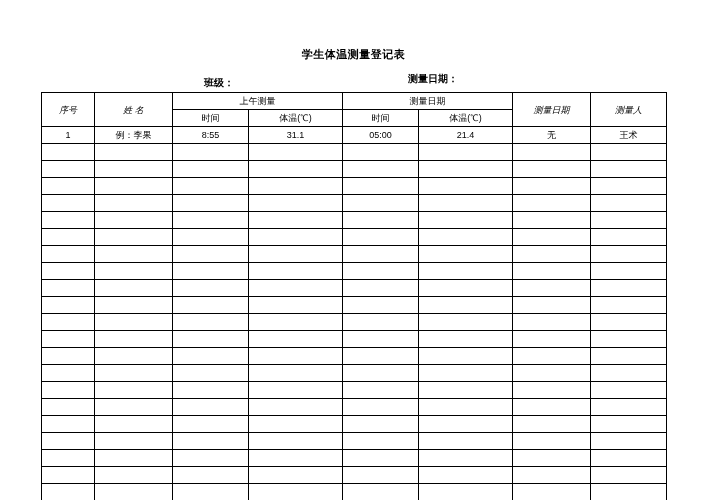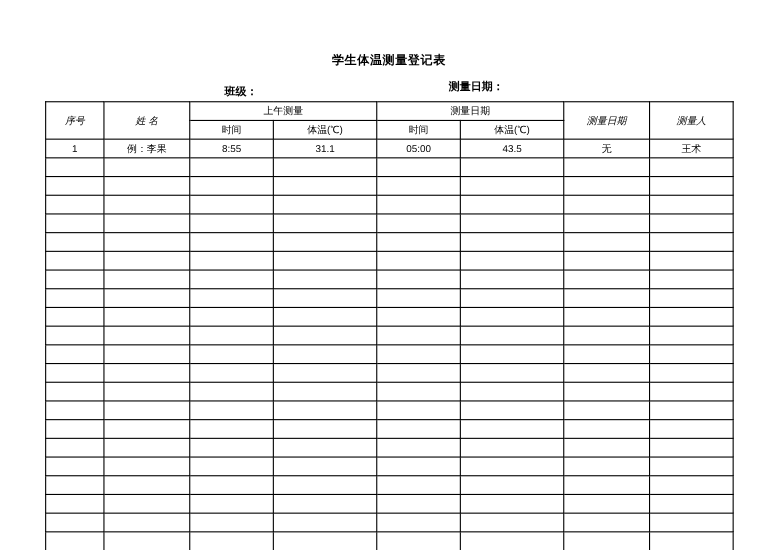--- a/index.html
+++ b/index.html
@@ -138,21 +138,21 @@
         <th class="hdr-half">体温(℃)</th>
       </tr>
     </thead>
     <tbody>
       <tr>
         <td class="example-cell">1</td>
         <td class="example-cell">例：李果</td>
         <td class="example-cell">8:55</td>
         <td class="example-cell">31.1</td>
         <td class="example-cell">05:00</td>
-        <td class="example-cell">43.5</td>
+        <td class="example-cell">21.4</td>
         <td class="example-cell">无</td>
         <td class="example-cell">王术</td>
       </tr>
     <tr class="blank-row">
           <td>&nbsp;</td>
           <td>&nbsp;</td>
           <td>&nbsp;</td>
           <td>&nbsp;</td>
           <td>&nbsp;</td>
           <td>&nbsp;</td>

